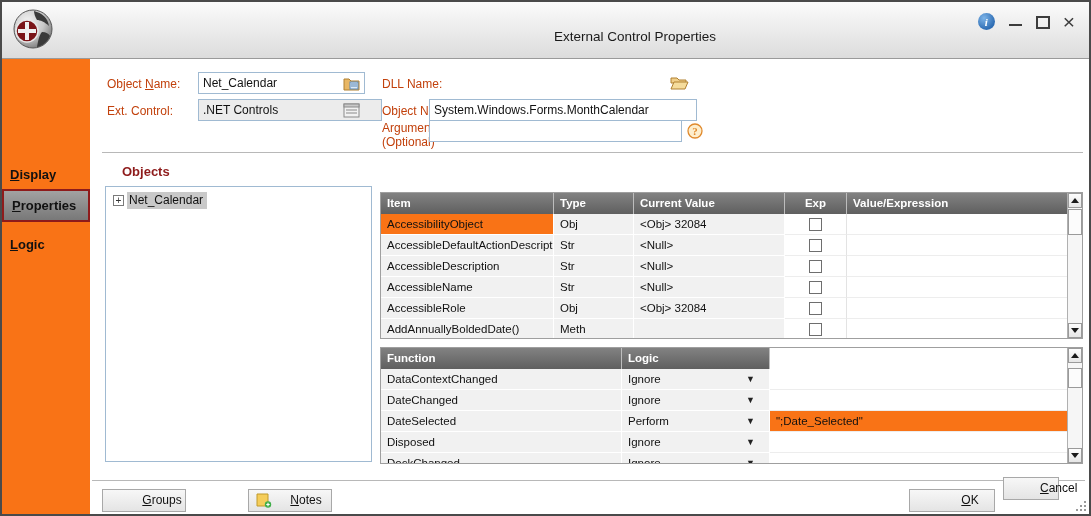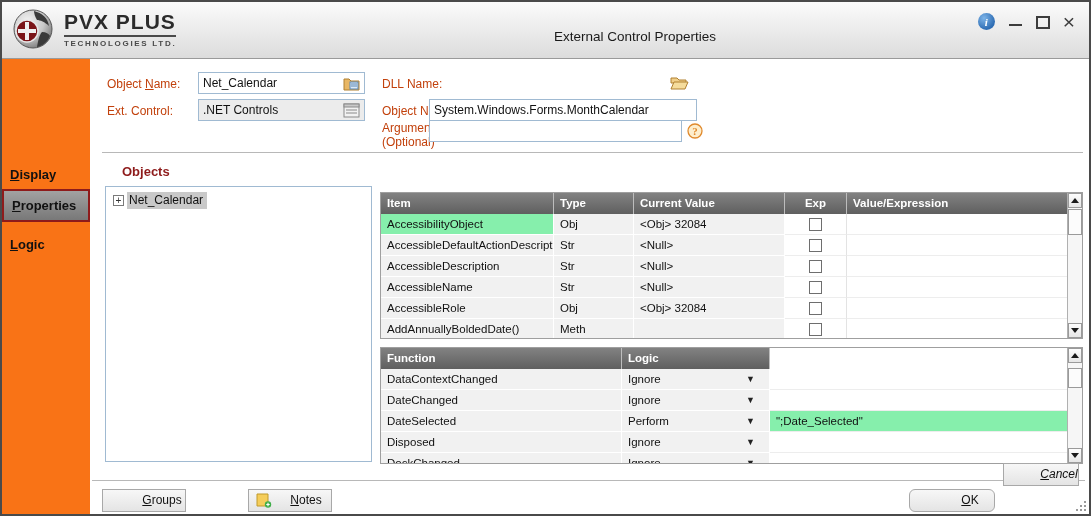--- a/index.html
+++ b/index.html
@@ -70,21 +70,21 @@
   .pgrid { grid-template-columns:173px 80px 151px 62px 1fr; width:687px; }
   .egrid { grid-template-columns:241px 148px 1fr; width:687px; }
   .hcell {
     background: linear-gradient(#828282,#5f5f5f); color:#fff; font-size:11.5px;
     line-height:20px; padding-left:6px; border-right:1px solid #bdbdbd;font-weight:bold;
   }
   .hcell.center { text-align:center; padding-left:0; }
   .cell { font-size:11.5px; line-height:20px; padding-left:6px; color:#111; white-space:nowrap; overflow:hidden; }
   .gcell { background:#f1f1f1; border-right:1px solid #ffffff; border-bottom:1px solid #ffffff; }
   .wcell { background:#ffffff; border-right:1px solid #e3e3e3; border-bottom:1px solid #ededed; }
-  .cell.hl { background:#86efac; }
+  .cell.hl { background:#f97316; }
   .exp-cell { display:flex; align-items:center; justify-content:center; padding-left:0; }
   .checkbox { width:13px; height:13px; border:1px solid #6e6e6e; background:#fff; }
   .fn-cell { display:flex; align-items:center; justify-content:space-between; padding-right:14px; }
   .dd-arrow { font-size:9px; color:#222; line-height:1; }
   .sel-row { box-shadow: inset 0 0 0 2px #8e1b1b; }
 
   
   .vscroll { position:absolute; top:0; right:0; bottom:0; width:15px; background:#f6f6f6; border-left:1px solid #b0b0b0; }
   .sb-btn { position:absolute; left:0; width:14px; height:15px; background:linear-gradient(#fdfdfd,#e6e6e6); border:1px solid #9a9a9a; display:flex; align-items:center; justify-content:center; }
   .sb-btn.up { top:0; } .sb-btn.down { bottom:0; }
@@ -119,24 +119,20 @@
               <stop offset="55%" stop-color="#c8c8c8"></stop>
               <stop offset="100%" stop-color="#6e6e6e"></stop>
           </radialGradient>
         </defs>
         <circle cx="21" cy="21" r="19" fill="url(#gl)" stroke="#555" stroke-width="1"></circle>
         <path d="M22 3 C30 5 36 10 37 18 C33 14 28 12 25 12 C23 9 22 5 22 3 Z" fill="#3a3a3a"></path>
         <path d="M30 24 C34 24 37 26 38 28 C36 33 31 38 25 39 C26 34 27 27 30 24 Z" fill="#3a3a3a"></path>
         <circle cx="15" cy="23" r="11" fill="#7a1418" stroke="#e8e8e8" stroke-width="1.5"></circle>
         <path d="M13 14 h4 v7 h7 v4 h-7 v7 h-4 v-7 h-7 v-4 h7 Z" fill="#efefef"></path>
       </svg>
-      <div>
-        <div class="brand-name">PVX PLUS</div>
-        <div class="brand-sub">TECHNOLOGIES LTD.</div>
-      </div>
     </div>
     <div class="win-title">External Control Properties</div>
     <div class="win-controls">
       <div class="info-icon">
           <span>i</span>
         </div>
       <div class="min-btn"></div>
       <div class="max-btn"></div>
       <div class="close-btn">×</div>
     </div>
@@ -151,21 +147,21 @@
   <div class="flabel" style="left:105px; top:75px;">Object <u>N</u>ame:</div>
   <input class="finput" style="left: 196px; top: 70px; width: 167px;" value="Net_Calendar">
   <svg class="ficon" style="left:341px; top:74px;" viewBox="0 0 17 15">
     <path d="M1 3 h5 l2 2 h8 v9 h-15 Z" fill="#e8b765" stroke="#b08030" stroke-width="1"></path>
     <rect x="7" y="6" width="8" height="7" fill="#dce9f5" stroke="#5b87b5" stroke-width="1"></rect>
     <line x1="8" y1="8" x2="14" y2="8" stroke="#5b87b5"></line>
       <line x1="8" y1="10" x2="14" y2="10" stroke="#5b87b5"></line>
   </svg>
 
   <div class="flabel" style="left:105px; top:102px;">Ext. Control:</div>
-  <input class="finput readonly" style="left: 196px; top: 97px; width: 167px;" value=".NET Controls">
+  <input class="finput readonly" style="left: 196px; top: 97px; width: 184px;" value=".NET Controls">
   <svg class="ficon" style="left:341px; top:101px;" viewBox="0 0 17 15">
     <rect x="1" y="1" width="15" height="13" fill="#f2f2f2" stroke="#8a8a8a"></rect>
     <rect x="1" y="1" width="15" height="3" fill="#c9c9c9" stroke="#8a8a8a"></rect>
     <line x1="3" y1="7" x2="14" y2="7" stroke="#8a8a8a"></line>
       <line x1="3" y1="10" x2="14" y2="10" stroke="#8a8a8a"></line>
   </svg>
 
   <div class="flabel" style="left:380px; top:75px;">DLL Name:</div>
   <svg class="ficon" style="left:668px; top:73px; width:19px; height:16px;" viewBox="0 0 19 16">
     <path d="M1 3 h6 l2 2 h7 v3 h-15 Z" fill="#f0cf8a" stroke="#b08030"></path>
@@ -331,22 +327,22 @@
   <button class="btn" style="left:100px; top:487px; width:84px;"><u>G</u>roups</button>
 
   <button class="btn" style="left:246px; top:487px; width:84px; padding-left:32px;"><u>N</u>otes</button>
   <svg class="notes-icon" style="position:absolute; left:254px; top:491px;" width="16" height="15" viewBox="0 0 16 15">
     <path d="M1 1 h11 v9 l-3 3 h-8 Z" fill="#f5cd5a" stroke="#c09a2a"></path>
     <path d="M12 10 l-3 3 v-3 Z" fill="#e0b53e"></path>
     <circle cx="12" cy="11.5" r="3.2" fill="#3fae49"></circle>
     <path d="M12 9.8 v3.4 M10.3 11.5 h3.4" stroke="#fff" stroke-width="1.1"></path>
   </svg>
 
-  <button class="btn" style="left:907px; top:487px; width:86px;border-radius:6px;"><u>O</u>K</button>
-  <button class="btn" style="left:1001px; top:461px; width:76px;font-style:italic;"><u>C</u>ancel</button>
+  <button class="btn" style="left:907px; top:487px; width:86px;"><u>O</u>K</button>
+  <button class="btn" style="left:1001px; top:475px; width:56px;"><u>C</u>ancel</button>
 
   <div class="resize-grip">
     <i style="right:0; bottom:0;"></i>
       <i style="right:4px; bottom:0;"></i>
       <i style="right:8px; bottom:0;"></i>
     <i style="right:0; bottom:4px;"></i>
       <i style="right:4px; bottom:4px;"></i>
     <i style="right:0; bottom:8px;"></i>
   </div>
 

